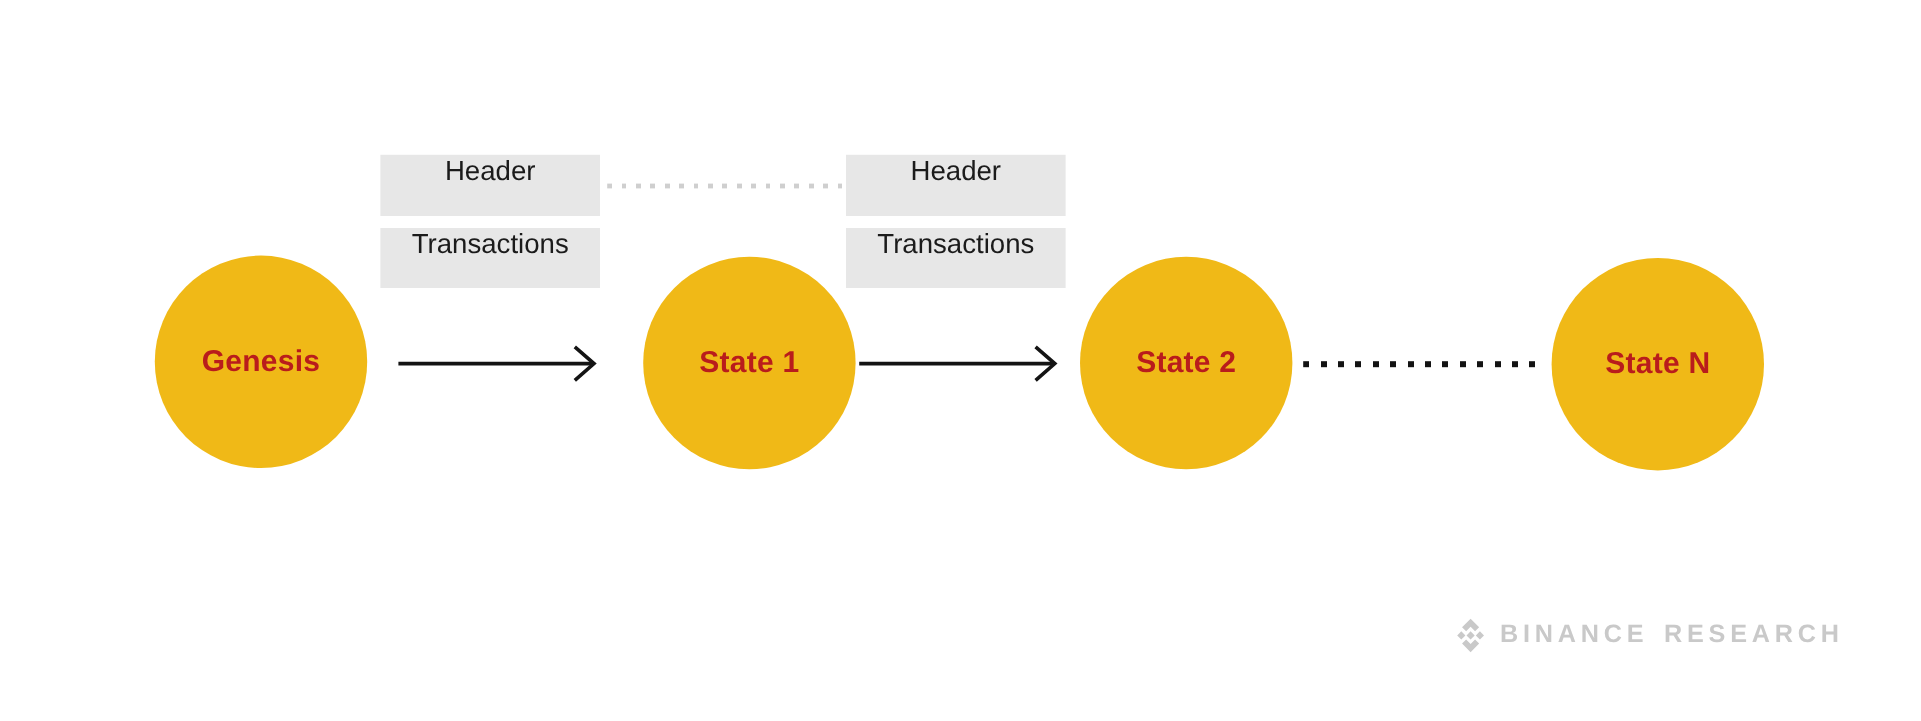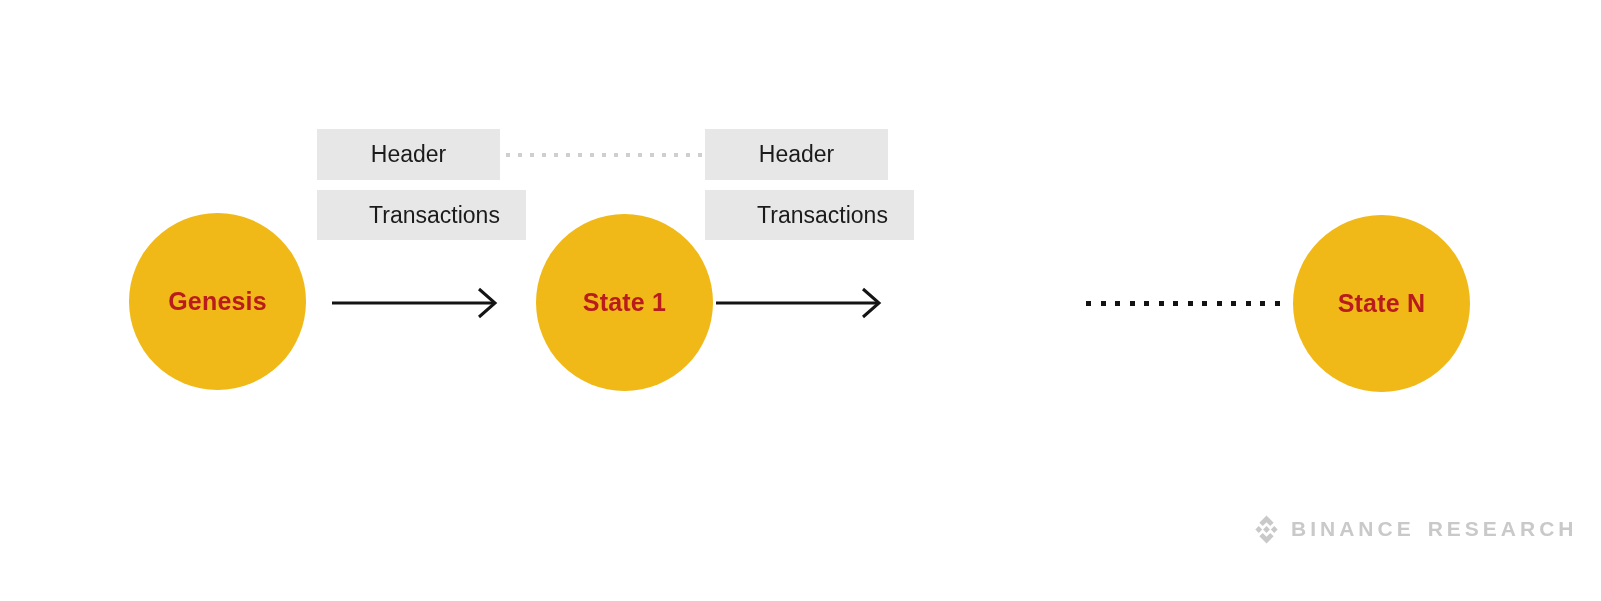--- a/index.html
+++ b/index.html
@@ -36,27 +36,27 @@
   .node-state1  { left: 536px; top: 214px; }
   .node-state2  { left: 900px; top: 214px; }
   .node-staten  { left: 1293px; top: 215px; }
 
   
   .block-box {
     position: absolute;
     width: 183px;
     background: #E7E7E7;
     display: flex;
-    align-items: center;
+    align-items: flex-start;
     justify-content: center;
     font-size: 23px;
     color: #1B1B1B;
   }
   .header-box { top: 129px; height: 51px; }
-  .tx-box     { top: 190px; height: 50px; padding-left: 26px; }
+  .tx-box     { top: 190px; height: 50px; }
   .group1 { left: 317px; }
   .group2 { left: 705px; }
 
   
   .arrow-svg {
     position: absolute;
     width: 168px;
     height: 40px;
     top: 283px;
   }
@@ -76,21 +76,21 @@
     left: 1086px;
     top: 301px;
     width: 203px;
     height: 5px;
     background: repeating-linear-gradient(90deg, #131313 0 5px, transparent 5px 14.5px);
   }
 
   
   .brand {
     position: absolute;
-    left: 1251px;
+    left: 1210px;
     top: 512px;
     height: 34px;
     display: flex;
     align-items: center;
     gap: 9px;
   }
   .brand-icon { width: 31px; height: 31px; display: block; }
   .brand-text {
     display: flex;
     align-items: baseline;
@@ -123,20 +123,23 @@
   <div class="block-box tx-box group2">
     <span>Transactions</span>
   </div>
 
   <div class="node node-genesis">
     <span class="node-label">Genesis</span>
   </div>
   <div class="node node-state1">
     <span class="node-label">State 1</span>
   </div>
+  <div class="node node-state2">
+    <span class="node-label">State 2</span>
+  </div>
   <div class="node node-staten">
     <span class="node-label">State N</span>
   </div>
 
   <svg class="arrow-svg arrow-1" viewBox="0 0 168 40">
     <line x1="2" y1="20" x2="164" y2="20" stroke="#141414" stroke-width="3"></line>
     <polyline points="149,6 165,20 149,34" fill="none" stroke="#141414" stroke-width="3"></polyline>
   </svg>
   <svg class="arrow-svg arrow-2" viewBox="0 0 168 40">
     <line x1="2" y1="20" x2="164" y2="20" stroke="#141414" stroke-width="3"></line>

